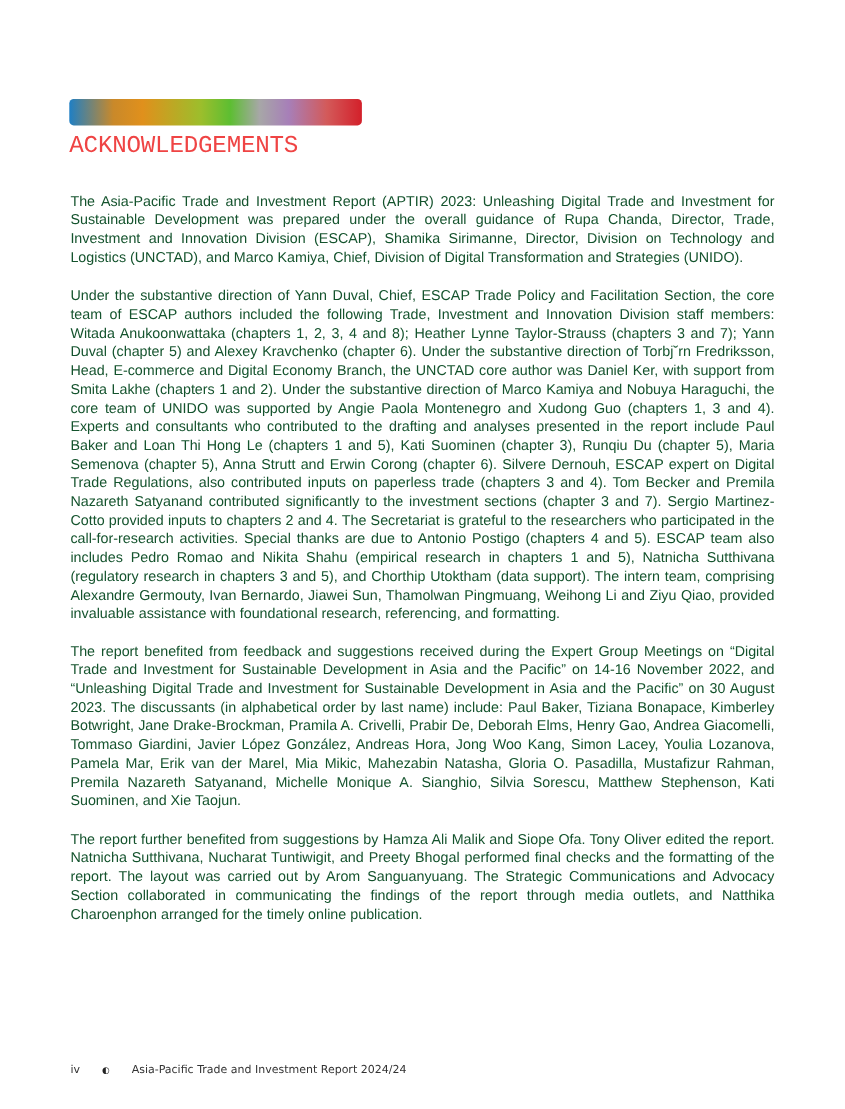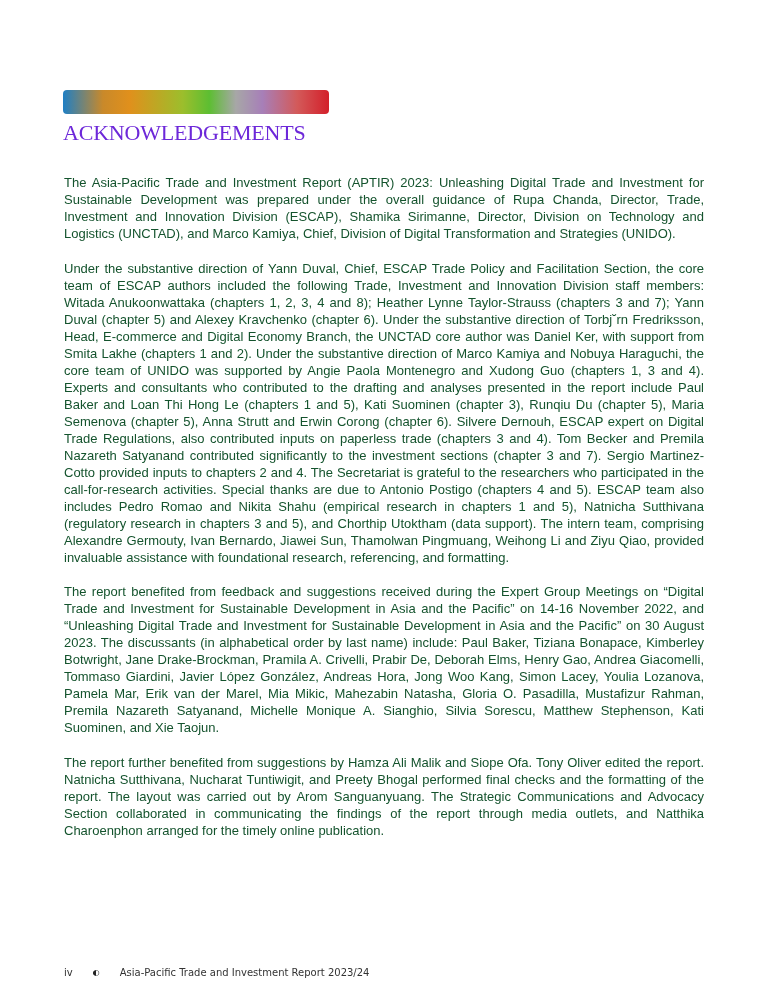--- a/index.html
+++ b/index.html
@@ -4,21 +4,21 @@
   <style>
     html, body { margin: 0; padding: 0; background: #ffffff; }
     body { width: 768px; height: 1008px; position: relative; overflow: hidden; }
     .rainbow-bar {
       position: absolute; left: 63px; top: 90px; width: 266px; height: 24px;
       border-radius: 4px;
       background: linear-gradient(to right, #1f7fc4 0%, #c9892a 15%, #e0901c 25%, #9cbe2c 45%, #5dbe32 55%, #a7a7a7 65%, #a77fb8 75%, #d35a5a 88%, #d3202a 100%);
     }
     .page-title {
       position: absolute; left: 63px; top: 120px;
-      font-family: Liberation Serif, serif; font-size: 22px; color: #6d28d9;
+      font-family: Liberation Mono, monospace; font-size: 22px; color: #ef4444;
       letter-spacing: -0.2px;
     }
     .body {
       position: absolute; left: 64px; top: 174px; width: 640px;
       font-family: "Liberation Sans", sans-serif; font-size: 13px; line-height: 17px;
       color: #14532d; text-align: justify;
     }
     .body p { margin: 0 0 17.5px 0; }
     .footer {
       position: absolute; left: 64px; top: 967px;
@@ -36,14 +36,14 @@
 <div class="body">
   <p>The Asia-Pacific Trade and Investment Report (APTIR) 2023: Unleashing Digital Trade and Investment for Sustainable Development was prepared under the overall guidance of Rupa Chanda, Director, Trade, Investment and Innovation Division (ESCAP), Shamika Sirimanne, Director, Division on Technology and Logistics (UNCTAD), and Marco Kamiya, Chief, Division of Digital Transformation and Strategies (UNIDO).</p>
   <p>Under the substantive direction of Yann Duval, Chief, ESCAP Trade Policy and Facilitation Section, the core team of ESCAP authors included the following Trade, Investment and Innovation Division staff members: Witada Anukoonwattaka (chapters 1, 2, 3, 4 and 8); Heather Lynne Taylor-Strauss (chapters 3 and 7); Yann Duval (chapter 5) and Alexey Kravchenko (chapter 6). Under the substantive direction of Torbj˘rn Fredriksson, Head, E-commerce and Digital Economy Branch, the UNCTAD core author was Daniel Ker, with support from Smita Lakhe (chapters 1 and 2). Under the substantive direction of Marco Kamiya and Nobuya Haraguchi, the core team of UNIDO was supported by Angie Paola Montenegro and Xudong Guo (chapters 1, 3 and 4). Experts and consultants who contributed to the drafting and analyses presented in the report include Paul Baker and Loan Thi Hong Le (chapters 1 and 5), Kati Suominen (chapter 3), Runqiu Du (chapter 5), Maria Semenova (chapter 5), Anna Strutt and Erwin Corong (chapter 6). Silvere Dernouh, ESCAP expert on Digital Trade Regulations, also contributed inputs on paperless trade (chapters 3 and 4). Tom Becker and Premila Nazareth Satyanand contributed significantly to the investment sections (chapter 3 and 7). Sergio Martinez-Cotto provided inputs to chapters 2 and 4. The Secretariat is grateful to the researchers who participated in the call-for-research activities. Special thanks are due to Antonio Postigo (chapters 4 and 5). ESCAP team also includes Pedro Romao and Nikita Shahu (empirical research in chapters 1 and 5), Natnicha Sutthivana (regulatory research in chapters 3 and 5), and Chorthip Utoktham (data support). The intern team, comprising Alexandre Germouty, Ivan Bernardo, Jiawei Sun, Thamolwan Pingmuang, Weihong Li and Ziyu Qiao, provided invaluable assistance with foundational research, referencing, and formatting.</p>
   <p>The report benefited from feedback and suggestions received during the Expert Group Meetings on “Digital Trade and Investment for Sustainable Development in Asia and the Pacific” on 14-16 November 2022, and “Unleashing Digital Trade and Investment for Sustainable Development in Asia and the Pacific” on 30 August 2023. The discussants (in alphabetical order by last name) include: Paul Baker, Tiziana Bonapace, Kimberley Botwright, Jane Drake-Brockman, Pramila A. Crivelli, Prabir De, Deborah Elms, Henry Gao, Andrea Giacomelli, Tommaso Giardini, Javier López González, Andreas Hora, Jong Woo Kang, Simon Lacey, Youlia Lozanova, Pamela Mar, Erik van der Marel, Mia Mikic, Mahezabin Natasha, Gloria O. Pasadilla, Mustafizur Rahman, Premila Nazareth Satyanand, Michelle Monique A. Sianghio, Silvia Sorescu, Matthew Stephenson, Kati Suominen, and Xie Taojun.</p>
   <p>The report further benefited from suggestions by Hamza Ali Malik and Siope Ofa. Tony Oliver edited the report. Natnicha Sutthivana, Nucharat Tuntiwigit, and Preety Bhogal performed final checks and the formatting of the report. The layout was carried out by Arom Sanguanyuang. The Strategic Communications and Advocacy Section collaborated in communicating the findings of the report through media outlets, and Natthika Charoenphon arranged for the timely online publication.</p>
 </div>
 
 <div class="footer">
   <span>iv</span>
   <span class="arrow">◐</span>
-  <span>Asia-Pacific Trade and Investment Report 2023/24</span>
+  <span>Asia-Pacific Trade and Investment Report 2024/24</span>
 </div>
 
 </body></html>

